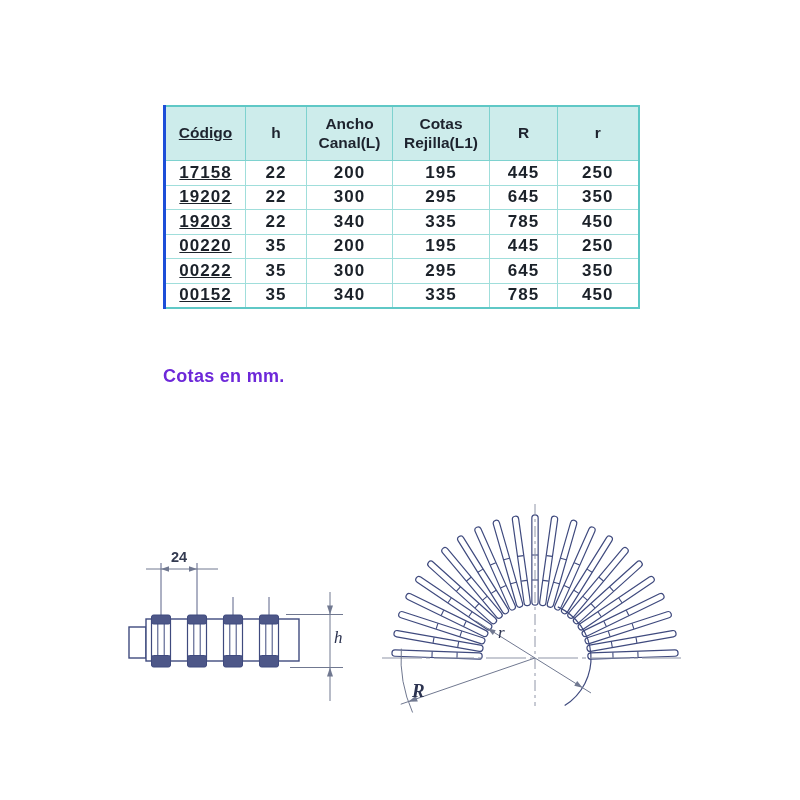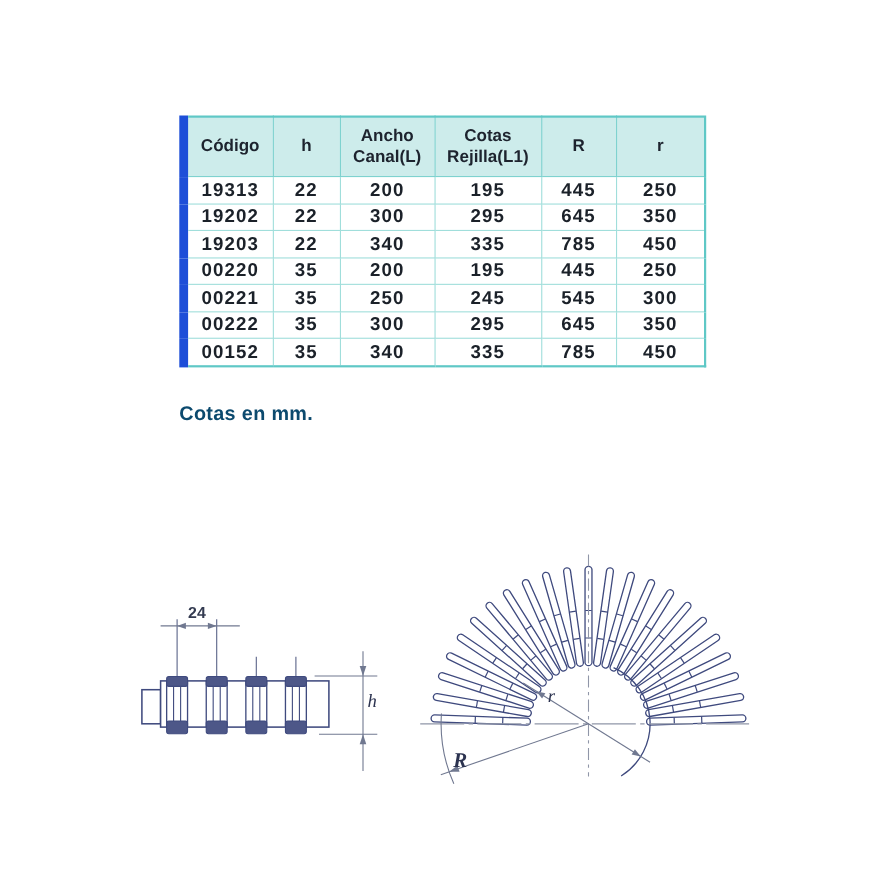--- a/index.html
+++ b/index.html
@@ -17,27 +17,27 @@
     background:#cdeceb;color:#1d232e;font-weight:bold;font-size:15.5px;
     line-height:1.2;border:1.5px solid #7ed2cf;text-align:center;
     height:51px;padding:1px 0;vertical-align:middle;
   }
   table.spec td{
     background:#ffffff;color:#1b2129;font-weight:bold;font-size:17px;
     letter-spacing:1px;text-align:center;vertical-align:middle;
     border:1px solid #a0dedb;border-left:1.5px solid #7ed2cf;height:23.5px;
     padding:0;
   }
-  table.spec tr td:first-child, table.spec tr th:first-child{border-left:8px solid #1d4ed8;}
+  table.spec tr td:first-child, table.spec tr th:first-child{border-left:3px solid #1d4ed8;text-decoration:underline;}
   table.spec tr td:last-child, table.spec tr th:last-child{border-right:2px solid #5fc8c6;}
   table.spec tr:last-child td{border-bottom:2px solid #5fc8c6;}
   
   .units-note{
     position:absolute;left:163px;top:366px;font-size:18px;font-weight:600;
-    color:#0c4a6e;letter-spacing:0.3px;
+    color:#6d28d9;letter-spacing:0.3px;
   }
   
   .svg-abs{position:absolute;}
   text.dim-num{font-family:"Liberation Sans",sans-serif;font-weight:bold;font-size:14.5px;fill:#333a50;}
   text.dim-letter{font-family:"Liberation Serif",serif;font-style:italic;font-size:17px;fill:#2c3350;}
   text.dim-letter-big{font-family:"Liberation Serif",serif;font-style:italic;font-weight:bold;font-size:19px;fill:#2c3350;}
 </style>
 </head>
 <body>
 
@@ -56,21 +56,21 @@
           <th>Código</th>
           <th>h</th>
           <th>Ancho Canal(L)</th>
           <th>Cotas Rejilla(L1)</th>
           <th>R</th>
           <th>r</th>
         </tr>
       </thead>
     <tbody>
         <tr>
-          <td>19313</td>
+          <td>17158</td>
           <td>22</td>
           <td>200</td>
           <td>195</td>
           <td>445</td>
           <td>250</td>
         </tr>
         <tr>
           <td>19202</td>
           <td>22</td>
           <td>300</td>
@@ -86,28 +86,20 @@
           <td>785</td>
           <td>450</td>
         </tr>
         <tr>
           <td>00220</td>
           <td>35</td>
           <td>200</td>
           <td>195</td>
           <td>445</td>
           <td>250</td>
-        </tr>
-        <tr>
-          <td>00221</td>
-          <td>35</td>
-          <td>250</td>
-          <td>245</td>
-          <td>545</td>
-          <td>300</td>
         </tr>
         <tr>
           <td>00222</td>
           <td>35</td>
           <td>300</td>
           <td>295</td>
           <td>645</td>
           <td>350</td>
         </tr>
         <tr>

